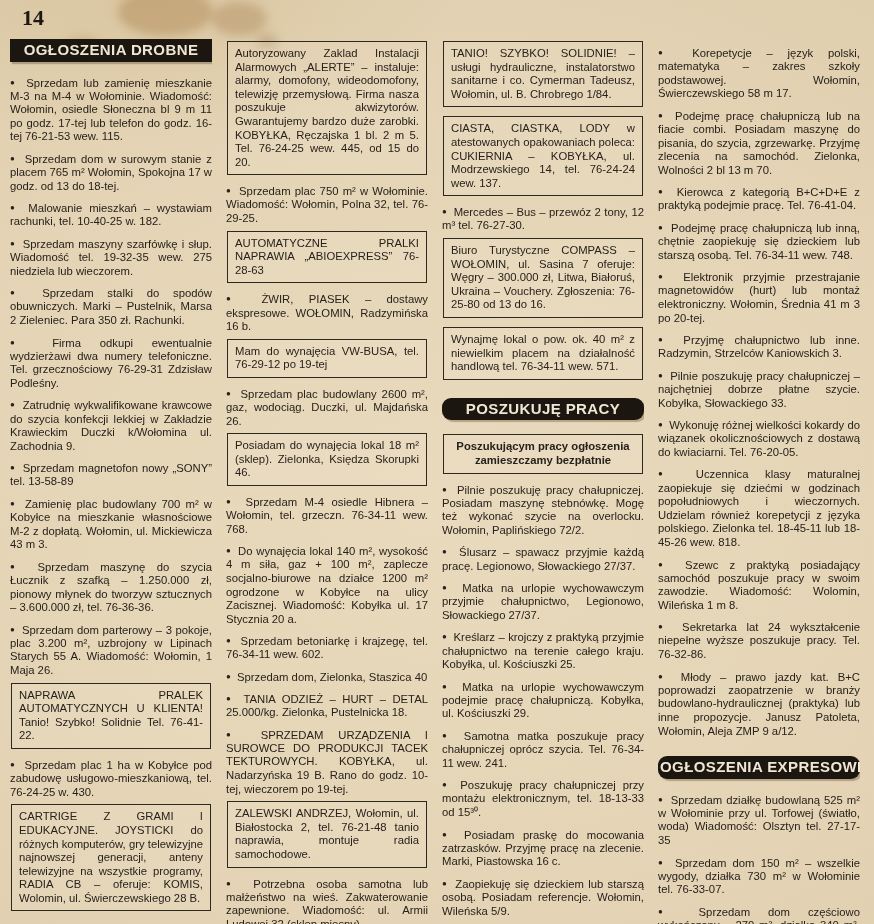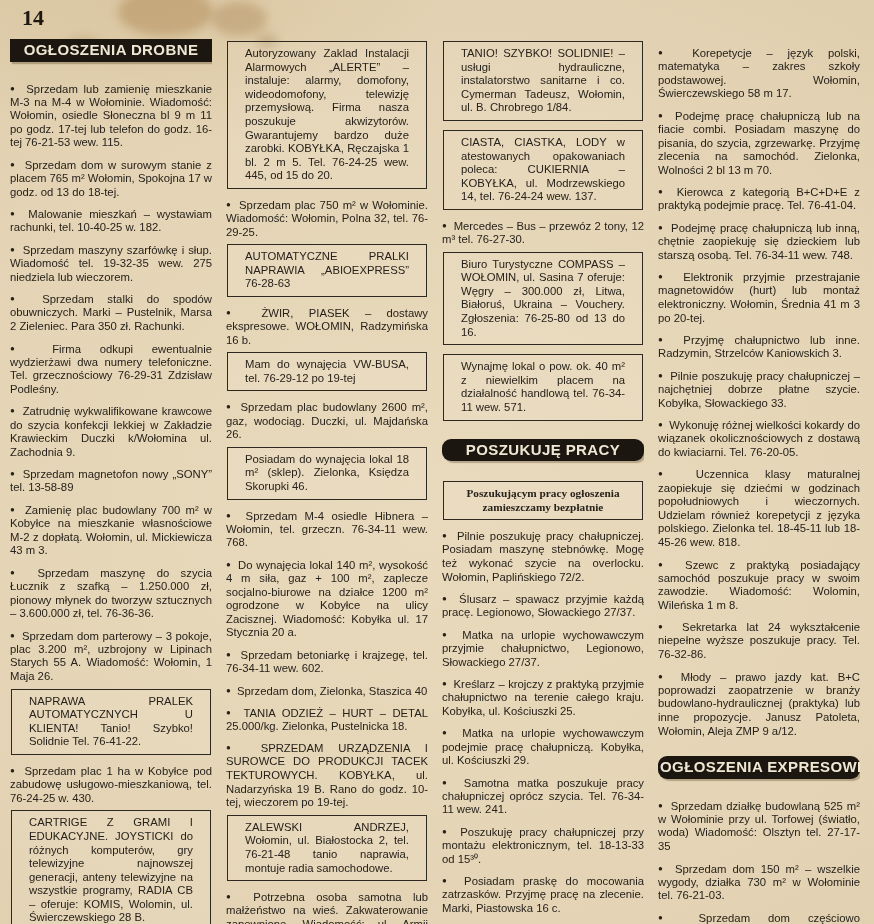--- a/index.html
+++ b/index.html
@@ -31,35 +31,35 @@
   }
   .column{
     width:202px;flex:0 0 auto;overflow:hidden;
     font-size:11.3px;line-height:13.6px;text-align:justify;
   }
 
   .section-header{
     background:#1b1710;color:#efe7d3;
     text-align:center;font-weight:bold;font-size:15px;
     letter-spacing:0.4px;
-    padding:4px 2px 5px;margin:1px 0 20px;
+    padding:4px 2px 5px;margin:1px 0 14px;
     box-shadow:2px 2px 1px rgba(90,70,40,0.35);
     white-space:nowrap;
   }
   .column .section-header:not(:first-child){margin-top:18px;border-radius:9px;}
 
   .ad{margin:8px 0 5px;}
   .bullet{font-size:8px;letter-spacing:3px;vertical-align:1.5px;}
 
   .boxed-ad{
     border:1.6px solid #2d2820;
-    padding:5px 17px;margin:3px 1px 9px;
+    padding:5px 7px;margin:3px 1px 9px;
     background:rgba(255,250,235,0.10);
   }
-  .boxed-ad.notice{font-weight:bold;text-align:center;font-family:Liberation Serif, serif;}
+  .boxed-ad.notice{font-weight:bold;text-align:center;}
 </style>
 </head>
 <body>
 
 <div class="page">
   <div class="stain s1"></div>
   <div class="stain s2"></div>
   <div class="stain s3"></div>
   <div class="stain s4"></div>
 
@@ -128,18 +128,18 @@
         <p class="ad"><span class="bullet">●</span> <span>Elektronik przyjmie przestrajanie magnetowidów (hurt) lub montaż elektroniczny. Wołomin, Średnia 41 m 3 po 20-tej.</span></p>
         <p class="ad"><span class="bullet">●</span> <span>Przyjmę chałupnictwo lub inne. Radzymin, Strzelców Kaniowskich 3.</span></p>
         <p class="ad"><span class="bullet">●</span> <span>Pilnie poszukuję pracy chałupniczej – najchętniej dobrze płatne szycie. Kobyłka, Słowackiego 33.</span></p>
         <p class="ad"><span class="bullet">●</span> <span>Wykonuję różnej wielkości kokardy do wiązanek okolicznościowych z dostawą do kwiaciarni. Tel. 76-20-05.</span></p>
         <p class="ad"><span class="bullet">●</span> <span>Uczennica klasy maturalnej zaopiekuje się dziećmi w godzinach popołudniowych i wieczornych. Udzielam również korepetycji z języka polskiego. Zielonka tel. 18-45-11 lub 18-45-26 wew. 818.</span></p>
         <p class="ad"><span class="bullet">●</span> <span>Szewc z praktyką posiadający samochód poszukuje pracy w swoim zawodzie. Wiadomość: Wolomin, Wileńska 1 m 8.</span></p>
         <p class="ad"><span class="bullet">●</span> <span>Sekretarka lat 24 wykształcenie niepełne wyższe poszukuje pracy. Tel. 76-32-86.</span></p>
         <p class="ad"><span class="bullet">●</span> <span>Młody – prawo jazdy kat. B+C poprowadzi zaopatrzenie w branży budowlano-hydraulicznej (praktyka) lub inne propozycje. Janusz Patoleta, Wołomin, Aleja ZMP 9 a/12.</span></p>
         <div class="section-header"><span>OGŁOSZENIA EXPRESOWE</span></div>
         <p class="ad"><span class="bullet">●</span> <span>Sprzedam działkę budowlaną 525 m² w Wołominie przy ul. Torfowej (światło, woda) Wiadomość: Olsztyn tel. 27-17-35</span></p>
-        <p class="ad"><span class="bullet">●</span> <span>Sprzedam dom 150 m² – wszelkie wygody, działka 730 m² w Wołominie tel. 76-21-03.</span></p>
+        <p class="ad"><span class="bullet">●</span> <span>Sprzedam dom 150 m² – wszelkie wygody, działka 730 m² w Wołominie tel. 76-33-07.</span></p>
         <p class="ad"><span class="bullet">●</span> <span>Sprzedam dom częściowo wykończony – 270 m², działka 340 m², w Wołominie, tel. 76-33-03.</span></p>
         <p class="ad"><span class="bullet">●</span> <span>Sprzedam pawilon w Wołominie, tel. 76-32-35</span></p>
       </div>
     </div>
 </div>
 
 </body></html>

